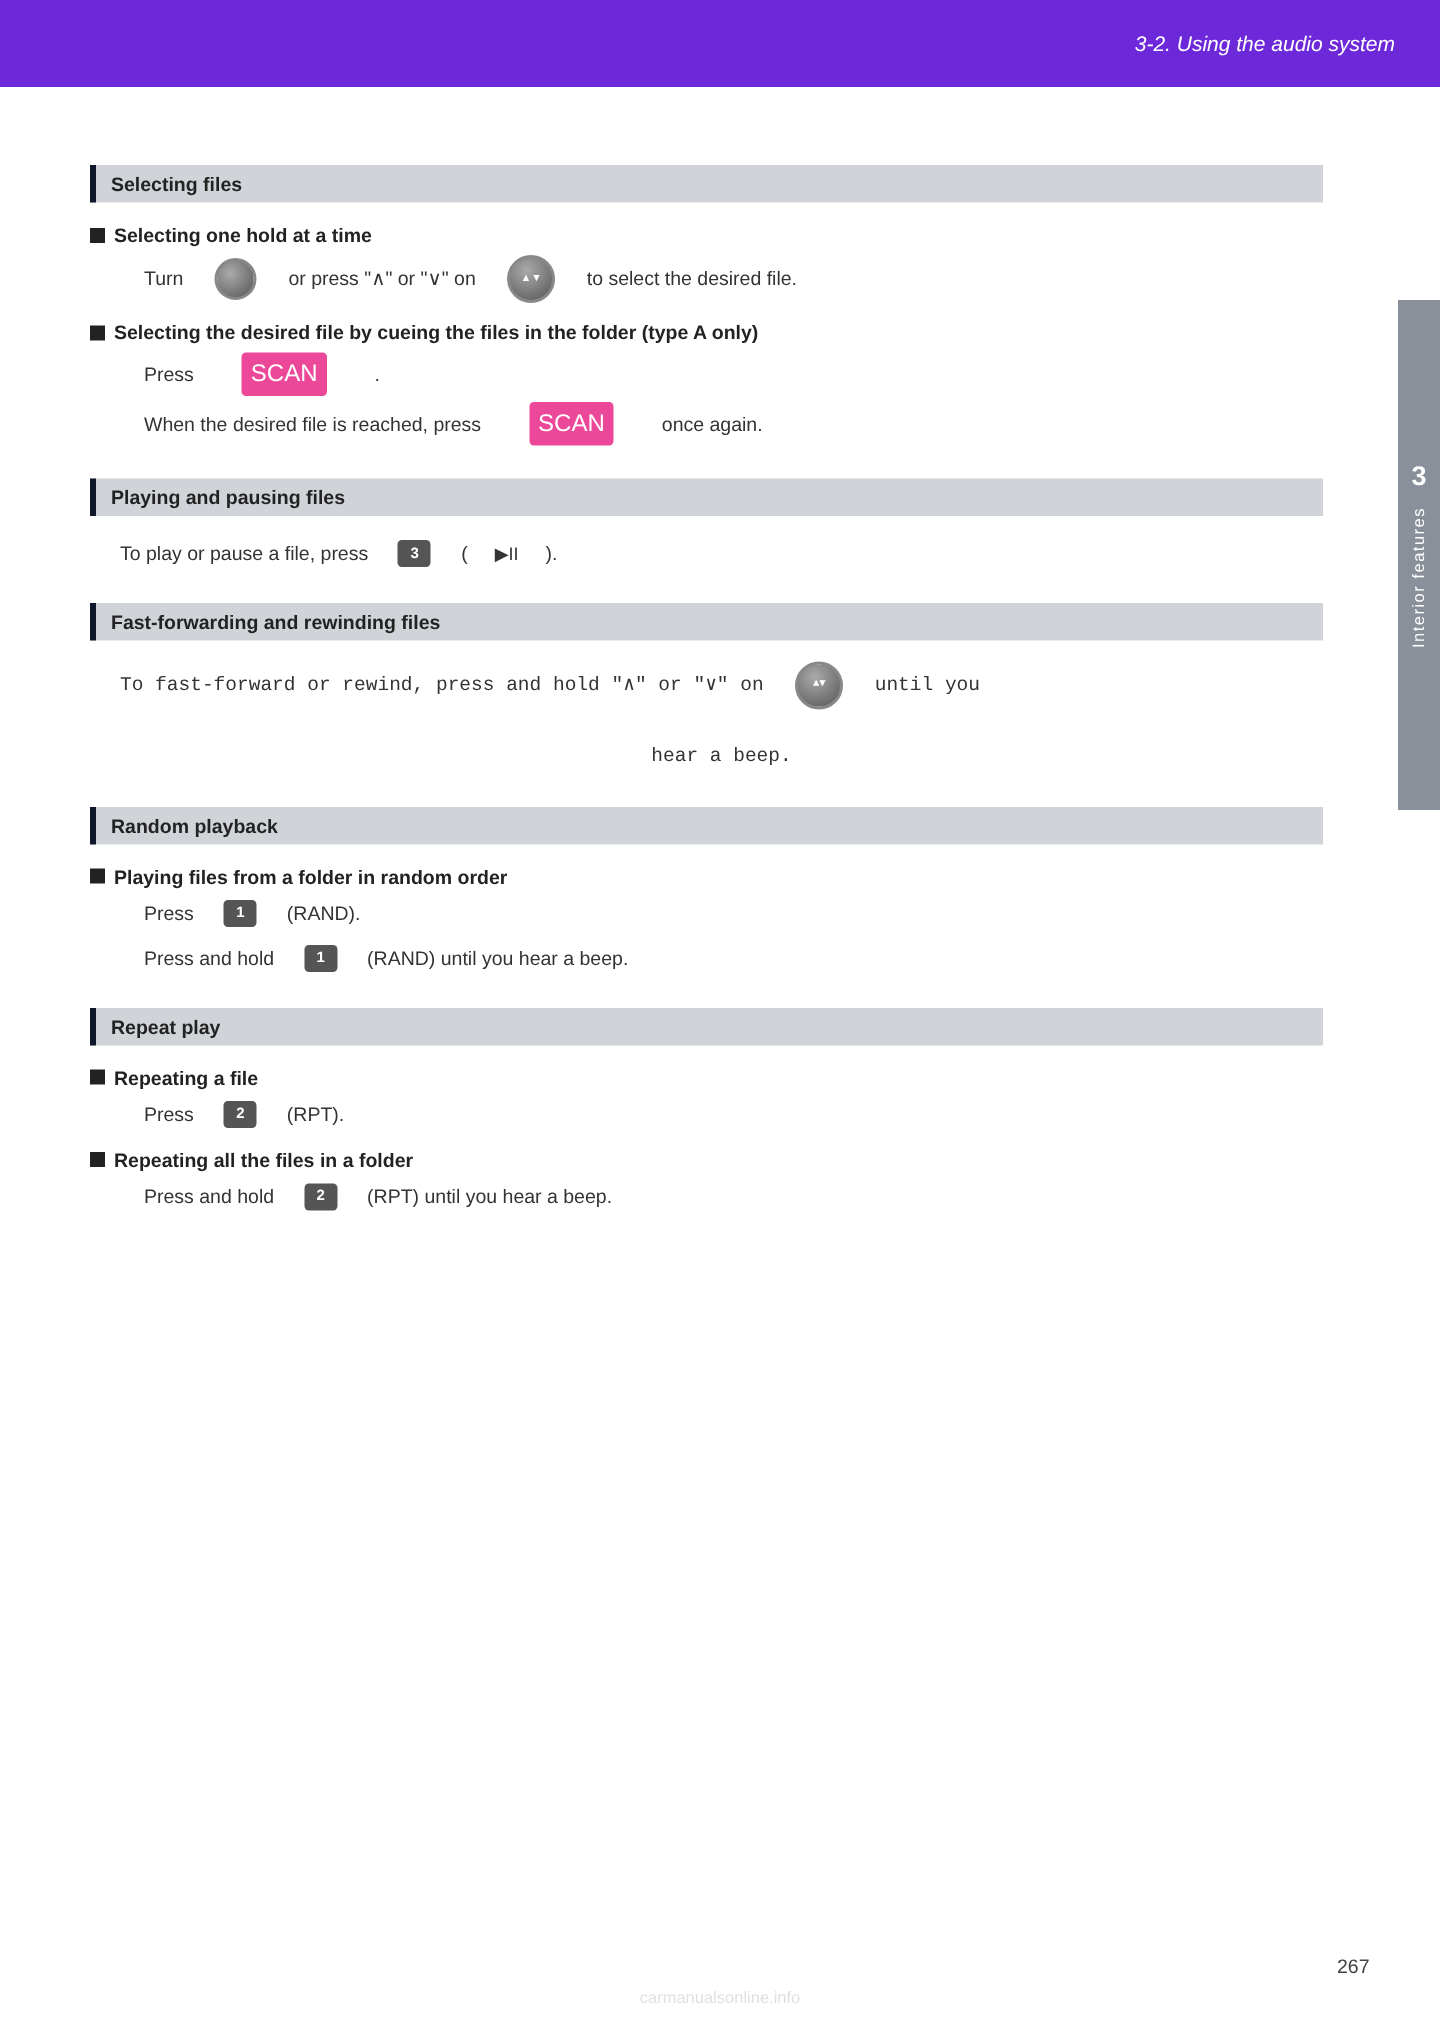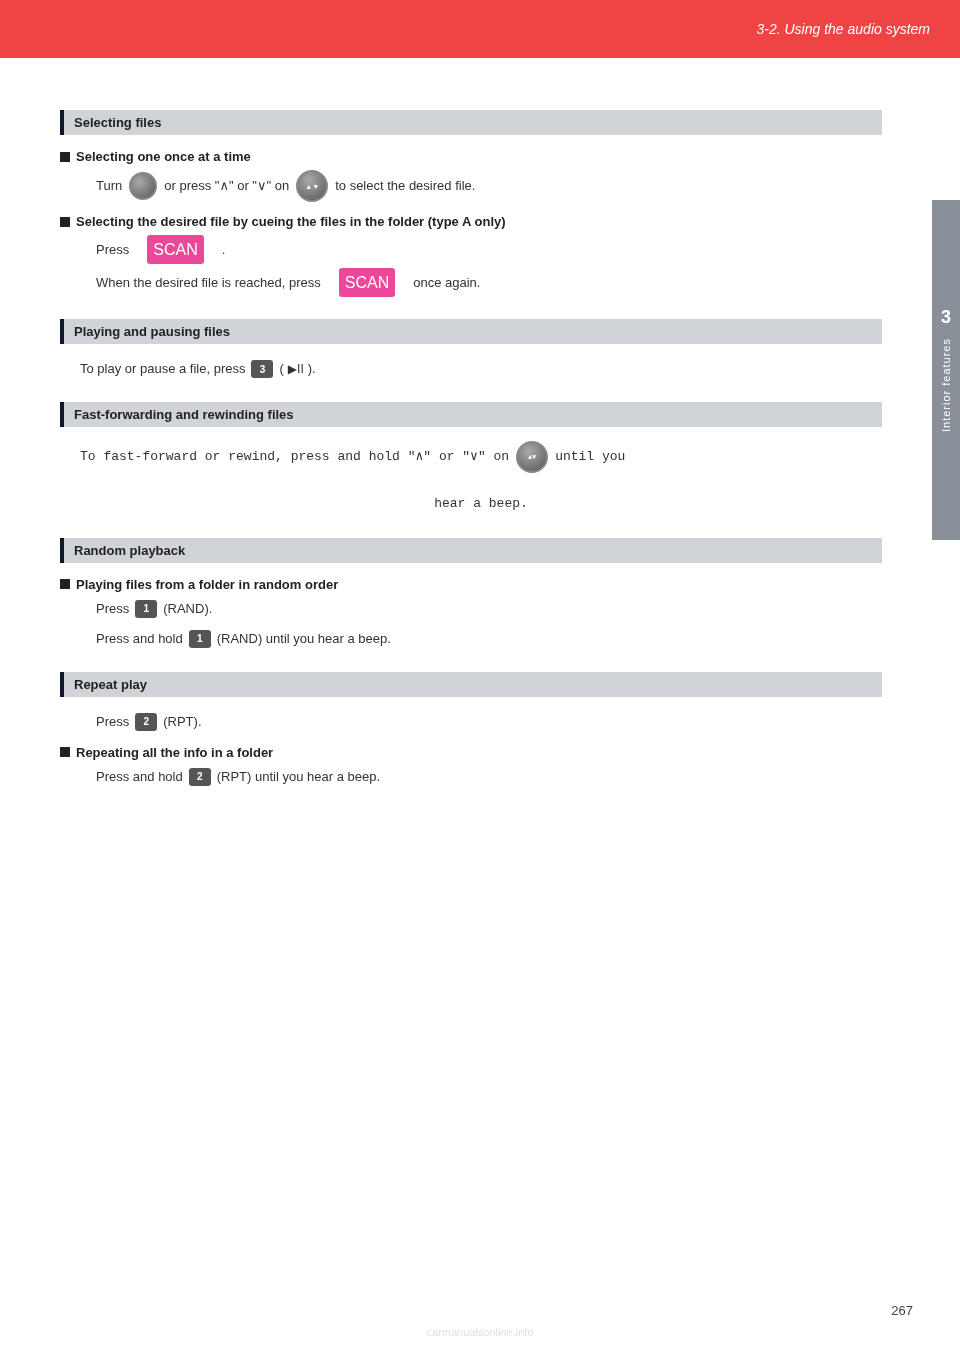--- a/index.html
+++ b/index.html
@@ -8,21 +8,21 @@
       min-height: 1358px;
       background: #ffffff;
       font-family: Arial, Helvetica, sans-serif;
       font-size: 14px;
       color: #222;
       position: relative;
     }
 
     
     .header-banner {
-      background: #ef4444;
+      background: #6d28d9;
       height: 58px;
       width: 100%;
       display: flex;
       align-items: center;
       justify-content: flex-end;
       padding-right: 30px;
     }
     .header-title {
       color: #ffffff;
       font-size: 14px;
@@ -190,21 +190,21 @@
       color: #999;
     }
 
     .indent {
       padding-left: 36px;
     }
 
     .inline-row {
       display: flex;
       align-items: center;
-      gap: 4px;
+      gap: 18px;
       flex-wrap: wrap;
     }
   </style>
 </head>
 <body>
 
 <div class="header-banner">
   <span class="header-title">3-2. Using the audio system</span>
 </div>
 
@@ -214,21 +214,21 @@
 </div>
 
 <div class="main-content">
 
   <div class="section-header">
     <span>Selecting files</span>
   </div>
 
   <div class="subsection-header">
     <span class="black-square"></span>
-    <span>Selecting one once at a time</span>
+    <span>Selecting one hold at a time</span>
   </div>
   <div class="content-block indent">
     <div class="inline-row">
       <span>Turn</span>
       <span class="knob-inline"></span>
       <span>or press "∧" or "∨" on</span>
       <span class="seek-btn"></span>
       <span>to select the desired file.</span>
     </div>
   </div>
@@ -298,31 +298,35 @@
       <span>Press and hold</span>
       <span class="btn-inline">1</span>
       <span>(RAND) until you hear a beep.</span>
     </div>
   </div>
 
   <div class="section-header">
     <span>Repeat play</span>
   </div>
 
+  <div class="subsection-header">
+    <span class="black-square"></span>
+    <span>Repeating a file</span>
+  </div>
   <div class="content-block indent">
     <div class="inline-row">
       <span>Press</span>
       <span class="btn-inline">2</span>
       <span>(RPT).</span>
     </div>
   </div>
 
   <div class="subsection-header">
     <span class="black-square"></span>
-    <span>Repeating all the info in a folder</span>
+    <span>Repeating all the files in a folder</span>
   </div>
   <div class="content-block indent">
     <div class="inline-row">
       <span>Press and hold</span>
       <span class="btn-inline">2</span>
       <span>(RPT) until you hear a beep.</span>
     </div>
   </div>
 
 </div>

